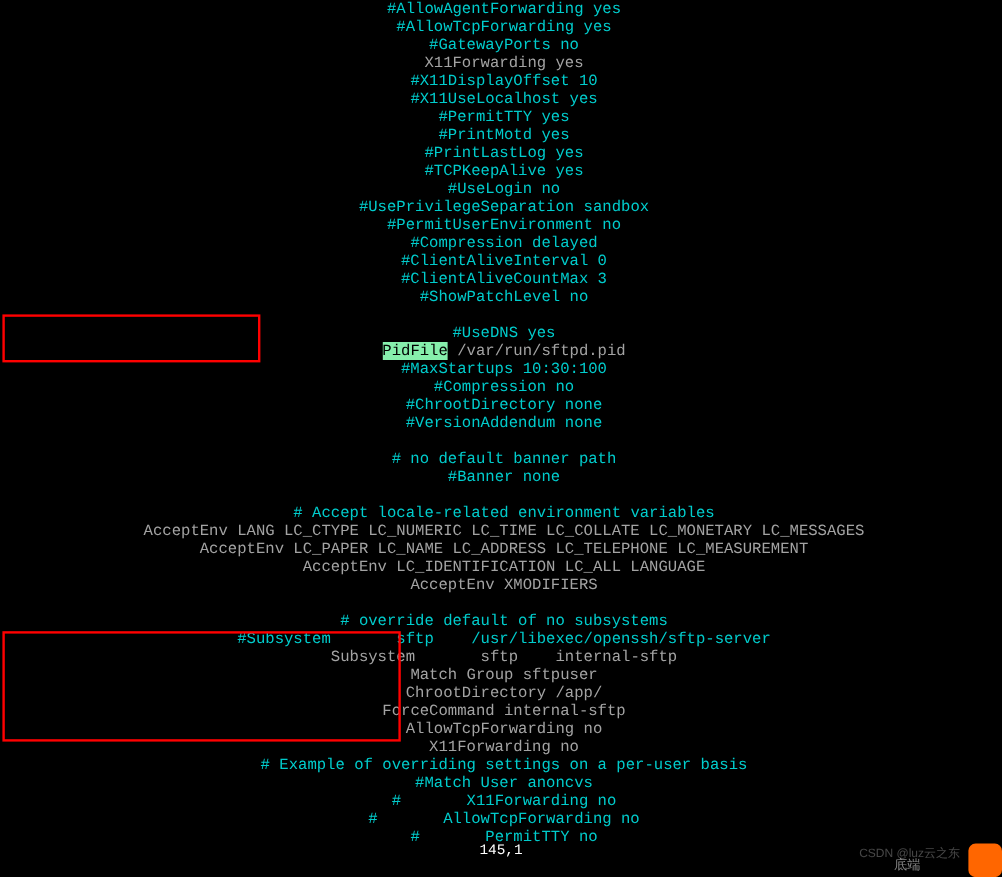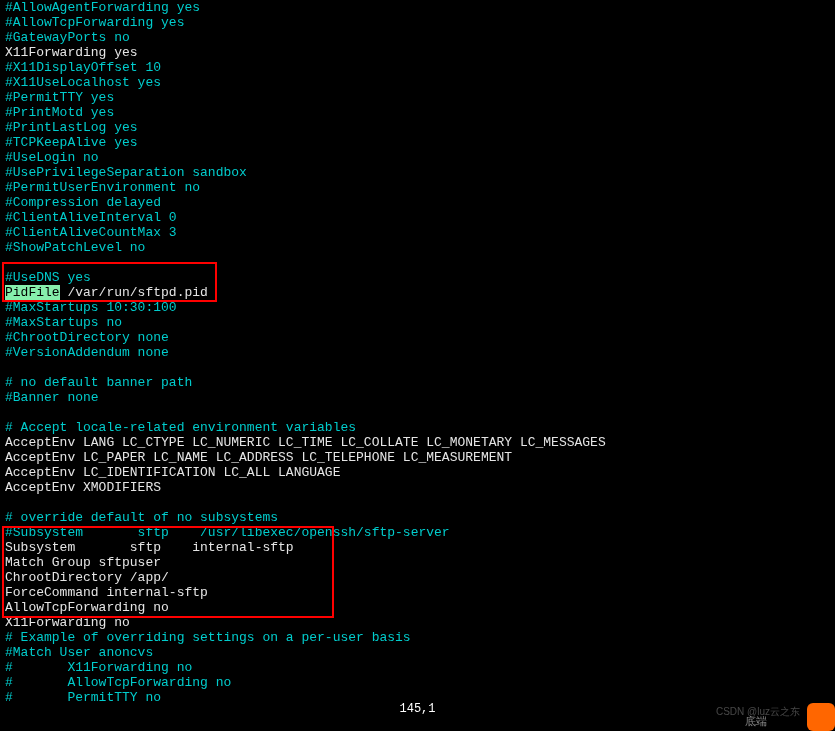--- a/index.html
+++ b/index.html
@@ -1,18 +1,19 @@
 <!DOCTYPE html>
 <html><head>
   <meta charset="utf-8">
   <style>
     * {
       margin: 0;
       padding: 0;
       box-sizing: border-box;
+      text-align: center;
     }
     body {
       background: #000;
       font-family: 'Consolas', 'Monaco', 'Courier New', monospace;
       font-size: 13px;
       line-height: 15px;
       color: #fff;
       width: 835px;
       height: 731px;
       overflow: hidden;
@@ -20,21 +21,21 @@
       padding-left: 5px;
     }
     .line {
       white-space: pre;
       height: 15px;
     }
     .comment {
       color: #00cccc;
     }
     .white {
-      color: #e5e5e5;
+      color: #a3a3a3;
     }
     .highlight-yellow {
       background: #86efac;
       color: #000;
       padding: 0;
     }
     .highlight-green {
       background: #00ff00;
       color: #000;
       display: inline-block;
@@ -110,21 +111,21 @@
     <div class="line comment">#UsePrivilegeSeparation sandbox</div>
     <div class="line comment">#PermitUserEnvironment no</div>
     <div class="line comment">#Compression delayed</div>
     <div class="line comment">#ClientAliveInterval 0</div>
     <div class="line comment">#ClientAliveCountMax 3</div>
     <div class="line comment">#ShowPatchLevel no</div>
     <div class="line">&nbsp;</div>
     <div class="line comment">#UseDNS yes</div>
     <div class="line"><span class="highlight-yellow">PidFile</span><span class="white"> /var/run/sftpd.pid</span></div>
     <div class="line comment">#MaxStartups 10:30:100</div>
-    <div class="line comment">#MaxStartups no</div>
+    <div class="line comment">#Compression no</div>
     <div class="line comment">#ChrootDirectory none</div>
     <div class="line comment">#VersionAddendum none</div>
     <div class="line">&nbsp;</div>
     <div class="line comment"># no default banner path</div>
     <div class="line comment">#Banner none</div>
     <div class="line">&nbsp;</div>
     <div class="line comment"># Accept locale-related environment variables</div>
     <div class="line white">AcceptEnv LANG LC_CTYPE LC_NUMERIC LC_TIME LC_COLLATE LC_MONETARY LC_MESSAGES</div>
     <div class="line white">AcceptEnv LC_PAPER LC_NAME LC_ADDRESS LC_TELEPHONE LC_MEASUREMENT</div>
     <div class="line white">AcceptEnv LC_IDENTIFICATION LC_ALL LANGUAGE</div>

